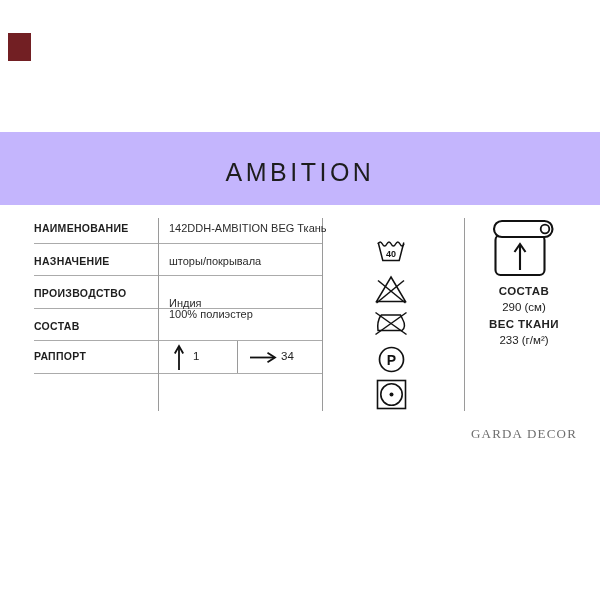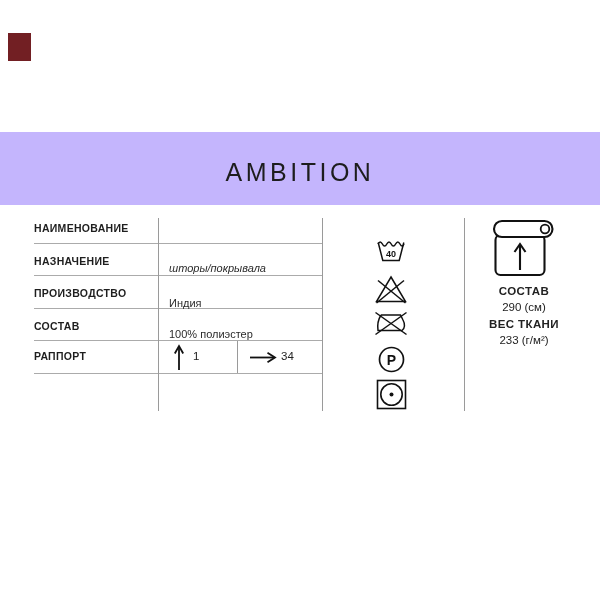--- a/index.html
+++ b/index.html
@@ -65,23 +65,24 @@
   <div class="vline" style="left:322px; top:218px; height:193px;"></div>
   <div class="vline" style="left:464px; top:218px; height:193px;"></div>
   <div class="vline" style="left:237px; top:341px; height:32px;"></div>
 
   <div class="row-label" style="top:222px;">НАИМЕНОВАНИЕ</div>
   <div class="row-label" style="top:255px;">НАЗНАЧЕНИЕ</div>
   <div class="row-label" style="top:287px;">ПРОИЗВОДСТВО</div>
   <div class="row-label" style="top:320px;">СОСТАВ</div>
   <div class="row-label" style="top:350px;">РАППОРТ</div>
 
-  <div class="row-value" style="top:262px;font-style:italic;">шторы/покрывала</div>
+  <div class="row-value" style="top:222px;">142DDH-AMBITION BEG Ткань</div>
+  <div class="row-value" style="top:255px;">шторы/покрывала</div>
   <div class="row-value" style="top:297px;">Индия</div>
-  <div class="row-value" style="top:328px;">100% полиэстер</div>
+  <div class="row-value" style="top:308px;">100% полиэстер</div>
 
   <svg class="icon" style="left:172px; top:343px;" width="14" height="28" viewBox="0 0 14 28">
     <path d="M7,4 L7,27" stroke="#111" stroke-width="1.8" fill="none"></path>
     <path d="M2.8,10.5 L7,3 L11.2,10.5" stroke="#111" stroke-width="1.8" fill="none" stroke-linejoin="miter"></path>
   </svg>
   <span class="rapport-num" style="left:193px; top:350px;">1</span>
   <svg class="icon" style="left:249px; top:351px;" width="28" height="13" viewBox="0 0 28 13">
     <path d="M1,6.5 L25,6.5" stroke="#111" stroke-width="1.8" fill="none"></path>
     <path d="M18.5,1.8 L26,6.5 L18.5,11.2" stroke="#111" stroke-width="1.8" fill="none" stroke-linejoin="miter"></path>
   </svg>
@@ -123,14 +124,15 @@
     <circle cx="55" cy="10" r="4.3" stroke="#111" stroke-width="1.8" fill="none"></circle>
     <path d="M30,51 L30,27" stroke="#111" stroke-width="2.1" fill="none"></path>
     <path d="M24.5,33 L30,25 L35.5,33" stroke="#111" stroke-width="2.1" fill="none" stroke-linejoin="miter"></path>
   </svg>
 
   <div class="dim-text dim-label" style="top:285px;">СОСТАВ</div>
   <div class="dim-text dim-value" style="top:301px;">290 (см)</div>
   <div class="dim-text dim-label" style="top:318px;">ВЕС ТКАНИ</div>
   <div class="dim-text dim-value" style="top:334px;">233 (г/м²)</div>
 
+  <div class="brand">GARDA DECOR</div>
 
 </div>
 
 </body></html>

